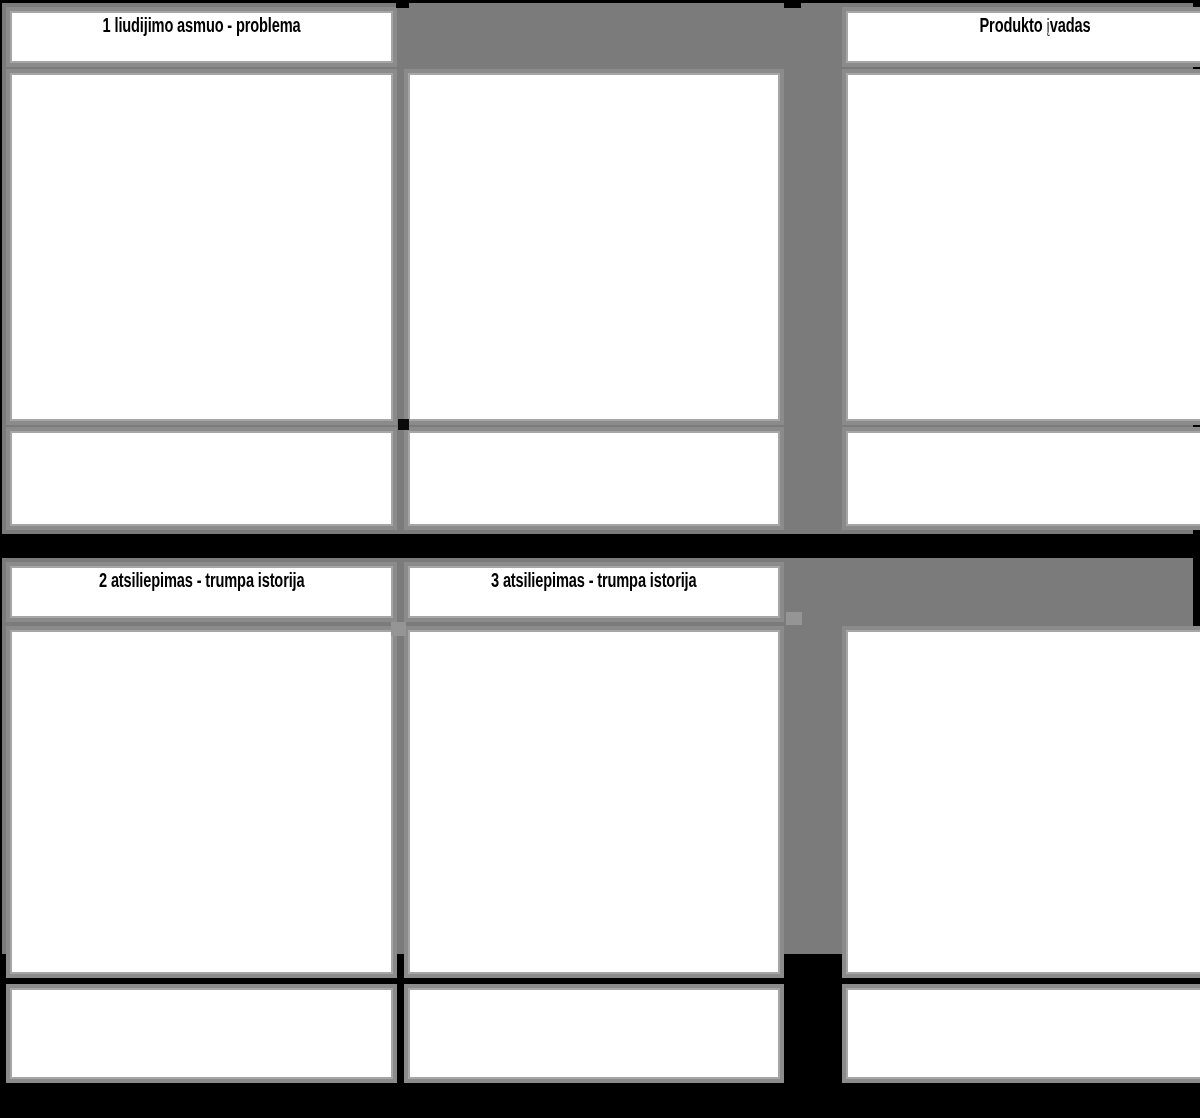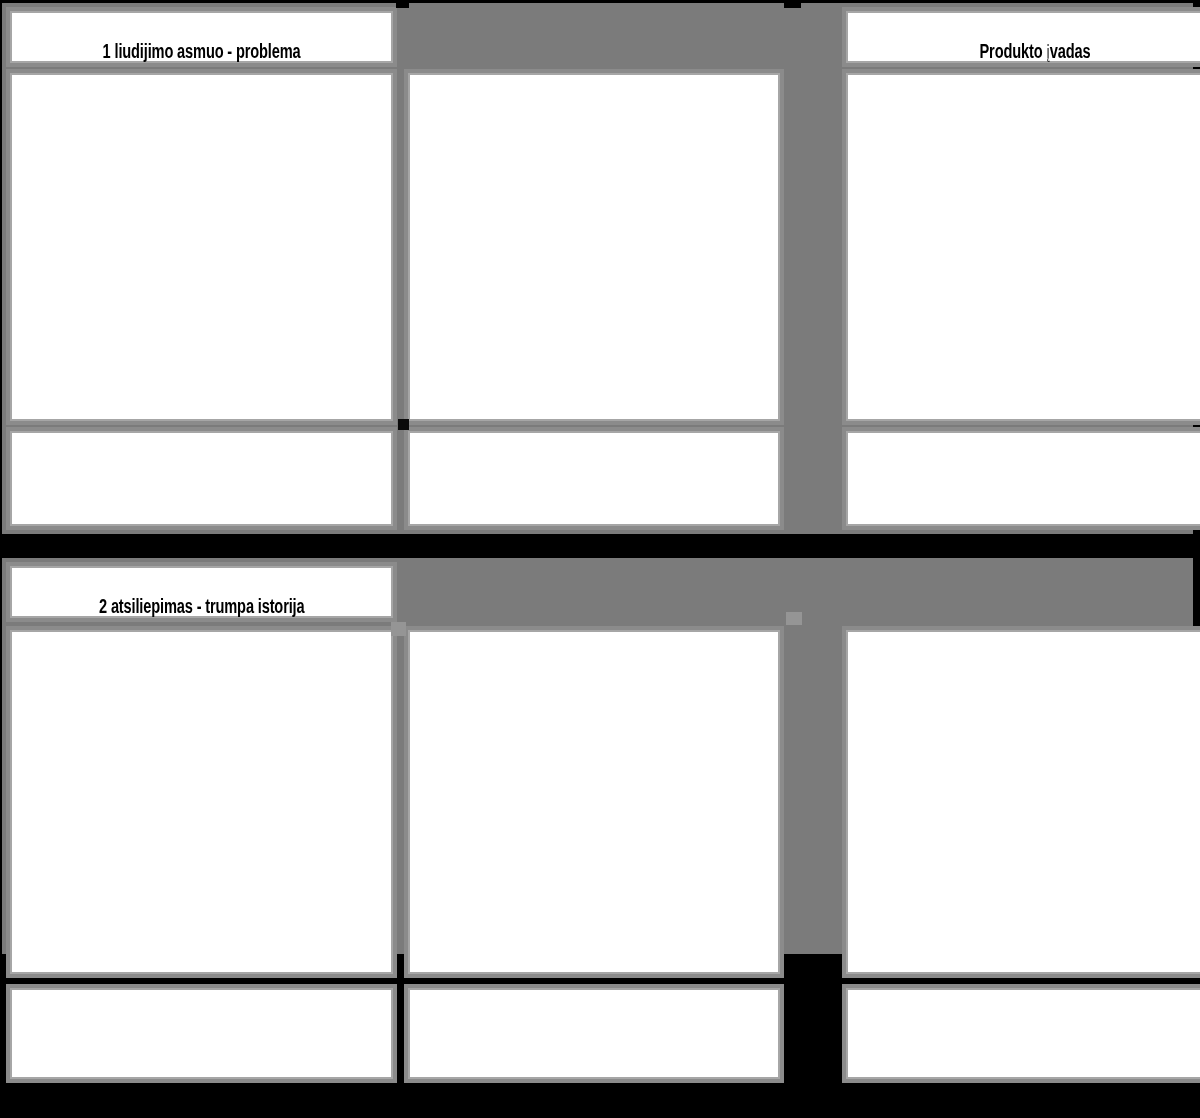--- a/index.html
+++ b/index.html
@@ -34,21 +34,21 @@
   .box {
     position: absolute;
     left: 2px;
     right: 2px;
     background: #ffffff;
     border: 2px solid #a6a6a6;
     box-shadow: 0 0 0 4px #8b8b8b;
     box-sizing: border-box;
   }
 
-  .title-box   { top: 8px;   height: 52px; display: flex; align-items: flex-end; justify-content: center; overflow: visible; }
+  .title-box   { top: 8px;   height: 52px; display: flex; align-items: flex-start; justify-content: center; overflow: visible; }
   .main-box    { top: 70px;  height: 348px; }
   .caption-box { top: 428px; height: 95px; }
 
   .row-1 .main-box    { top: 72px;  height: 344px; }
   .row-1 .caption-box { top: 430px; height: 91px; }
 
   .title-text {
     display: inline-block;
     font-weight: 700;
     font-size: 20px;
@@ -134,20 +134,23 @@
       <div class="box title-box">
         <span class="title-text">2 atsiliepimas - trumpa istorija</span>
       </div>
       <div class="box main-box"></div>
       <div class="box caption-box">
         <span class="caption-text"></span>
       </div>
     </div>
 
     <div class="cell col-1">
+      <div class="box title-box">
+        <span class="title-text">3 atsiliepimas - trumpa istorija</span>
+      </div>
       <div class="box main-box"></div>
       <div class="box caption-box">
         <span class="caption-text"></span>
       </div>
     </div>
 
     <div class="cell col-2">
       <div class="box main-box"></div>
       <div class="box caption-box">
         <span class="caption-text"></span>

